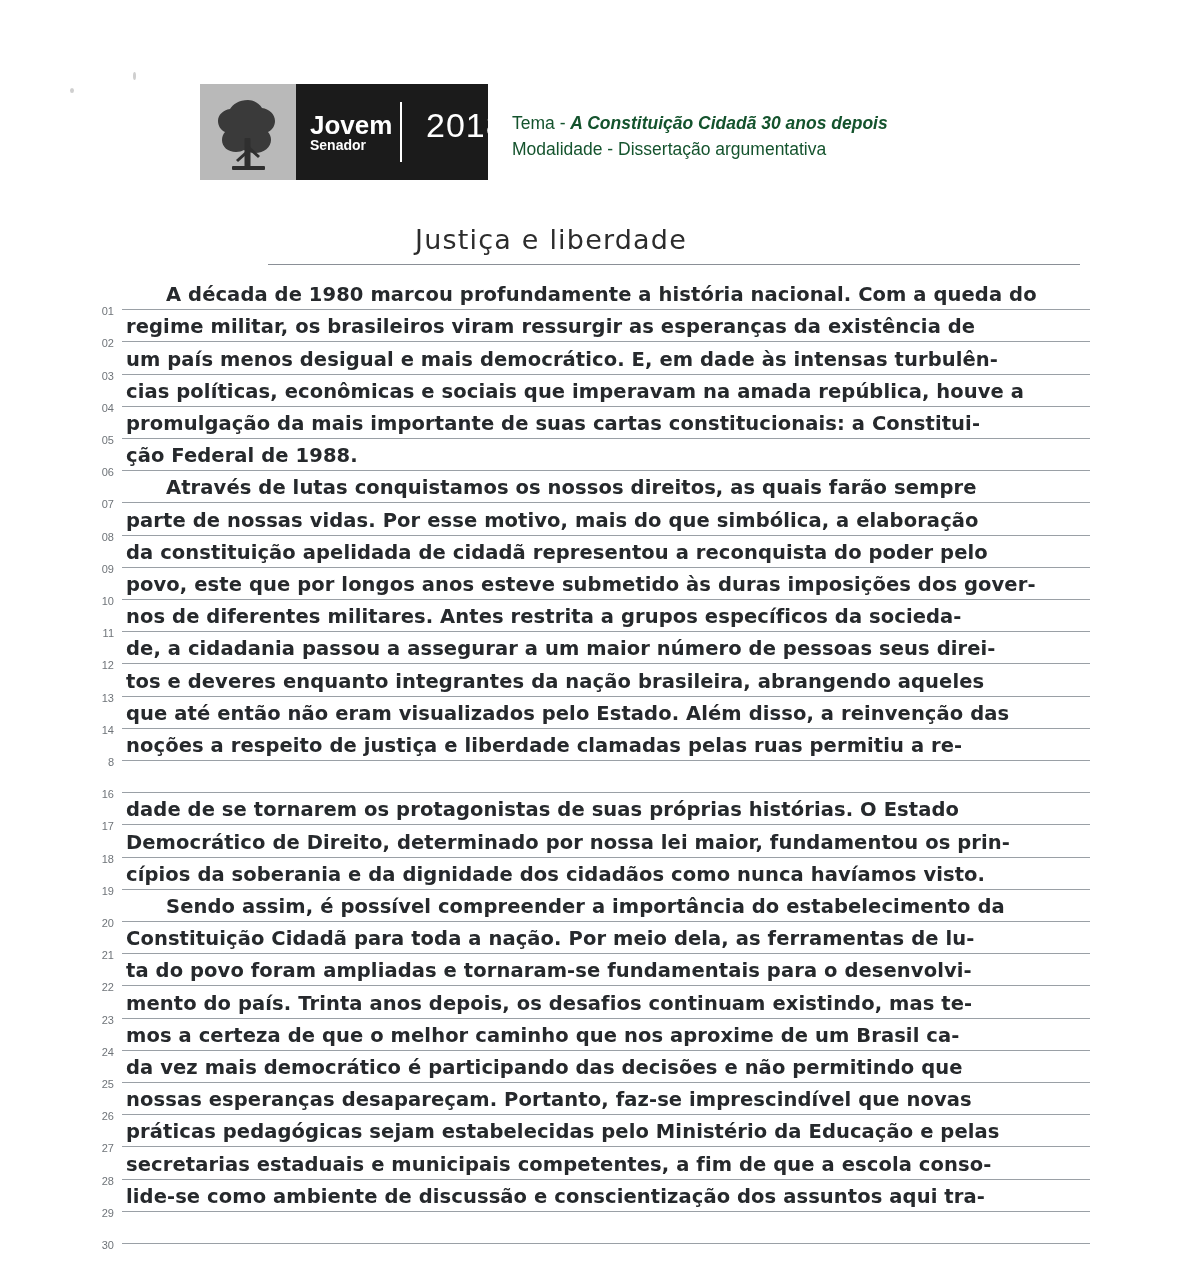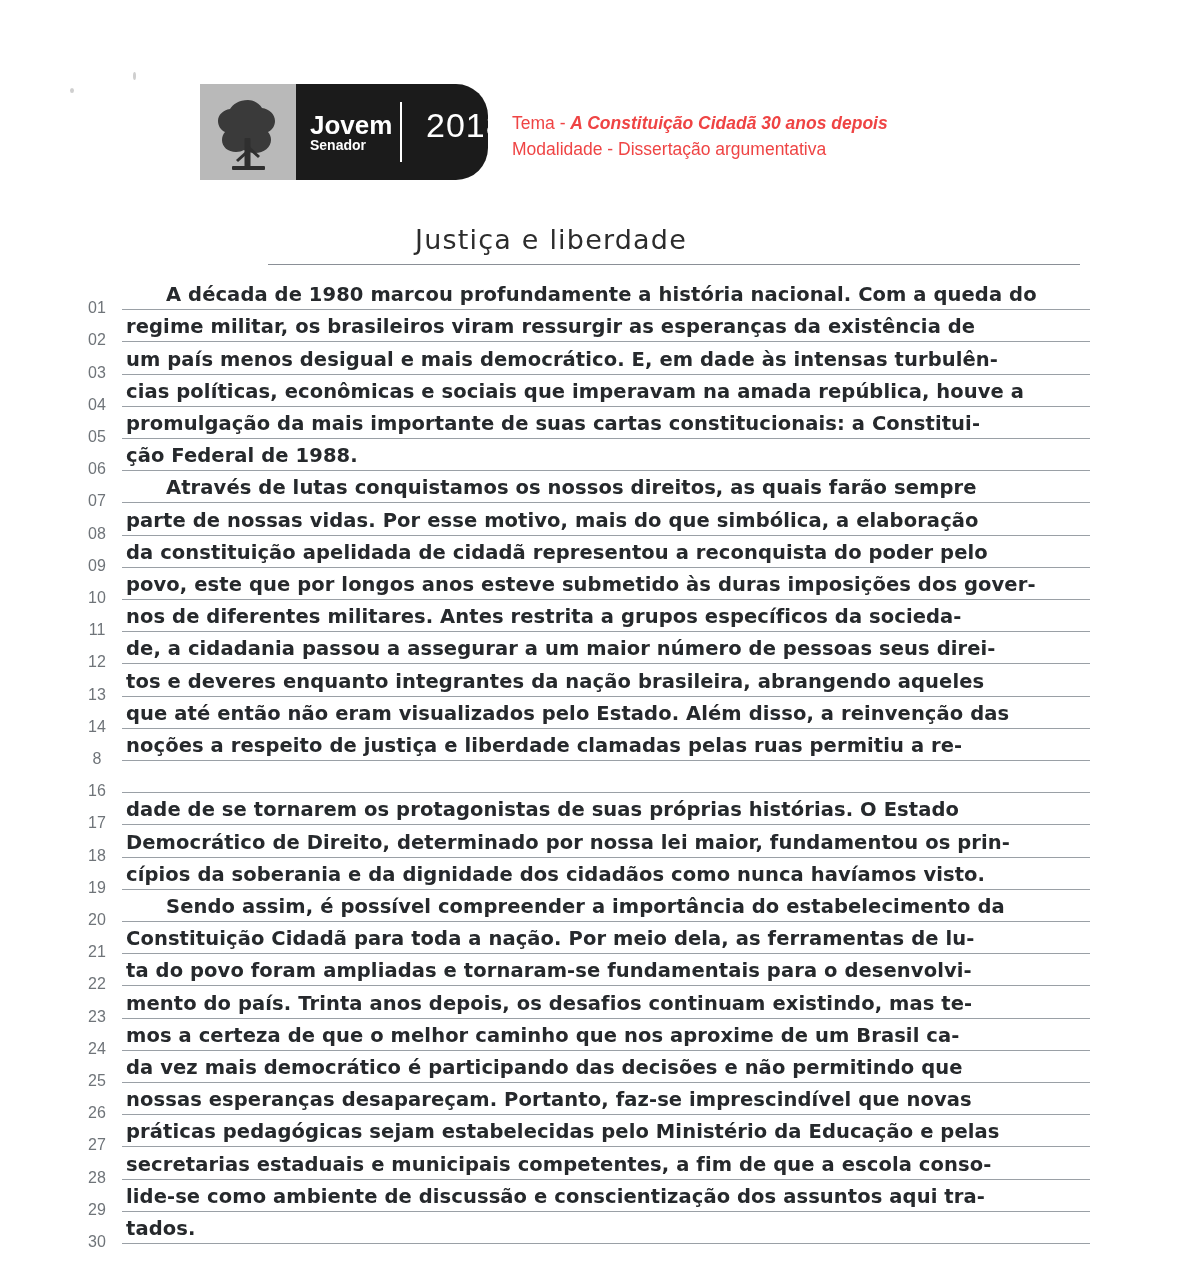--- a/index.html
+++ b/index.html
@@ -26,21 +26,20 @@
 
   #logo-badge {
     position: absolute;
     left: 0;
     top: 0;
     width: 288px;
     height: 96px;
     background: #1b1b1b;
     display: flex;
     align-items: stretch;
-    border-radius: 32px;
   }
   #logo-tree-panel {
     width: 96px;
     background: #b9b9b9;
     position: relative;
     overflow: hidden;
   }
   #logo-tree-panel svg {
     position: absolute;
     left: 6px;
@@ -83,21 +82,21 @@
     font-weight: normal;
     letter-spacing: 1px;
     color: #ffffff;
     margin-left: 16px;
   }
 
   #header-meta {
     position: absolute;
     left: 312px;
     top: 26px;
-    color: #ef4444;
+    color: #14532d;
   }
   .meta-line {
     font-size: 17.5px;
     line-height: 26px;
     white-space: nowrap;
   }
   .meta-label { font-style: normal; }
   .meta-value { font-style: italic; font-weight: bold; }
   .meta-value-plain { font-style: normal; }
 
@@ -135,22 +134,22 @@
     position: absolute;
     left: 80px;
     width: 1010px;
     height: 32.2px;
   }
   .line-number {
     position: absolute;
     left: 0;
     bottom: -7px;
     width: 34px;
-    text-align: center;
-    font-size: 16px;
+    text-align: right;
+    font-size: 11px;
     color: #6f7479;
     font-family: "Liberation Sans", sans-serif;
   }
   .line-rule {
     position: absolute;
     left: 42px;
     right: 0;
     bottom: 0;
     height: 1px;
     background: #9aa0a6;
@@ -360,16 +359,15 @@
         <div class="line-text">secretarias estaduais e municipais competentes, a fim de que a escola conso-</div>
       </div>
       <div class="line-row" style="top: 963.6px;">
         <div class="line-number">29</div>
         <div class="line-rule"></div>
         <div class="line-text">lide-se como ambiente de discussão e conscientização dos assuntos aqui tra-</div>
       </div>
       <div class="line-row" style="top: 995.8px;">
         <div class="line-number">30</div>
         <div class="line-rule"></div>
-        <div class="line-text">tados.</div>
       </div>
     </div>
 </div>
 
 </body></html>

